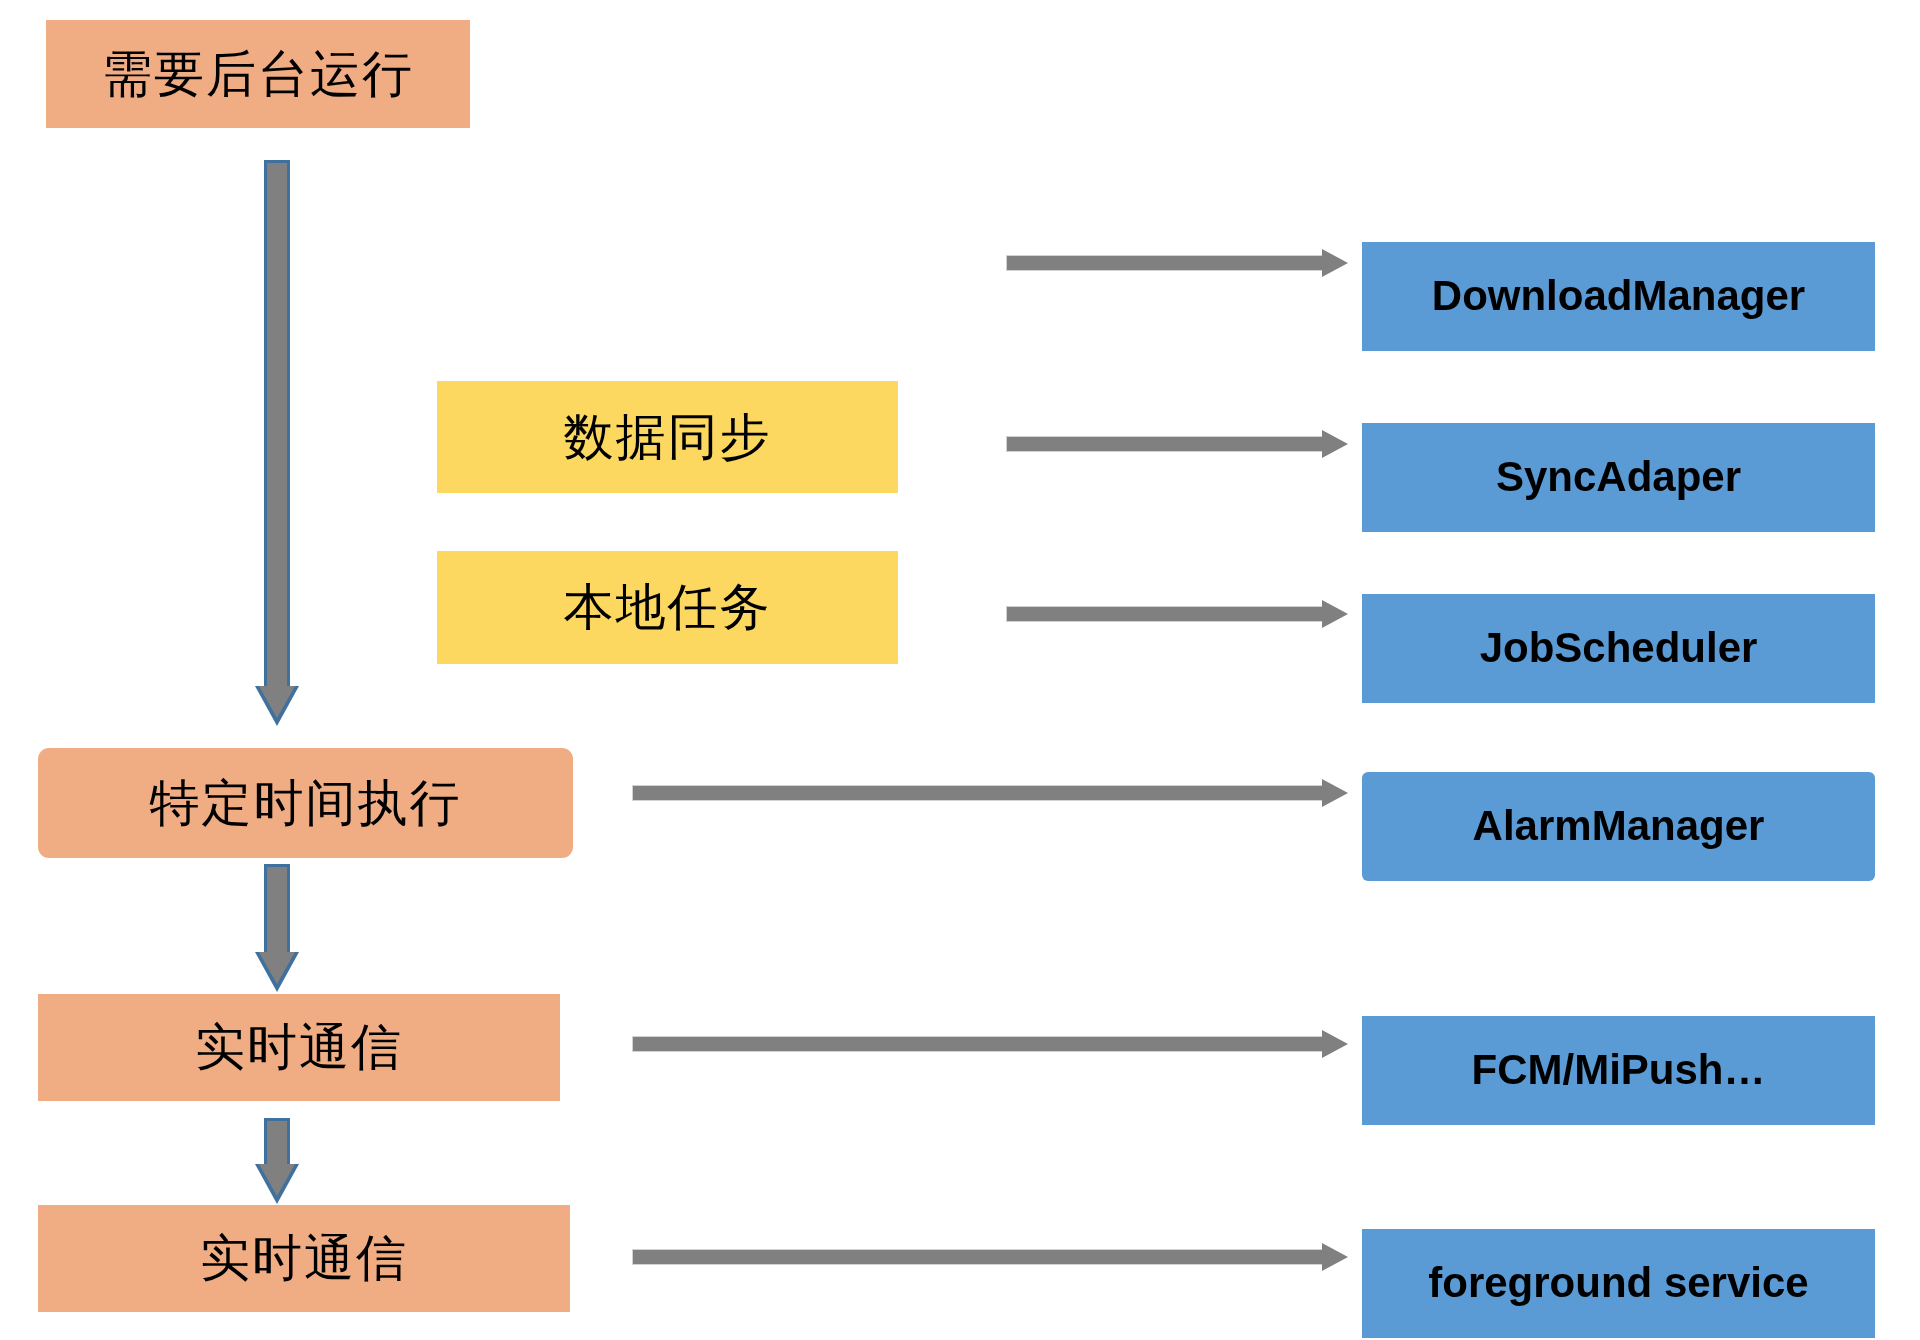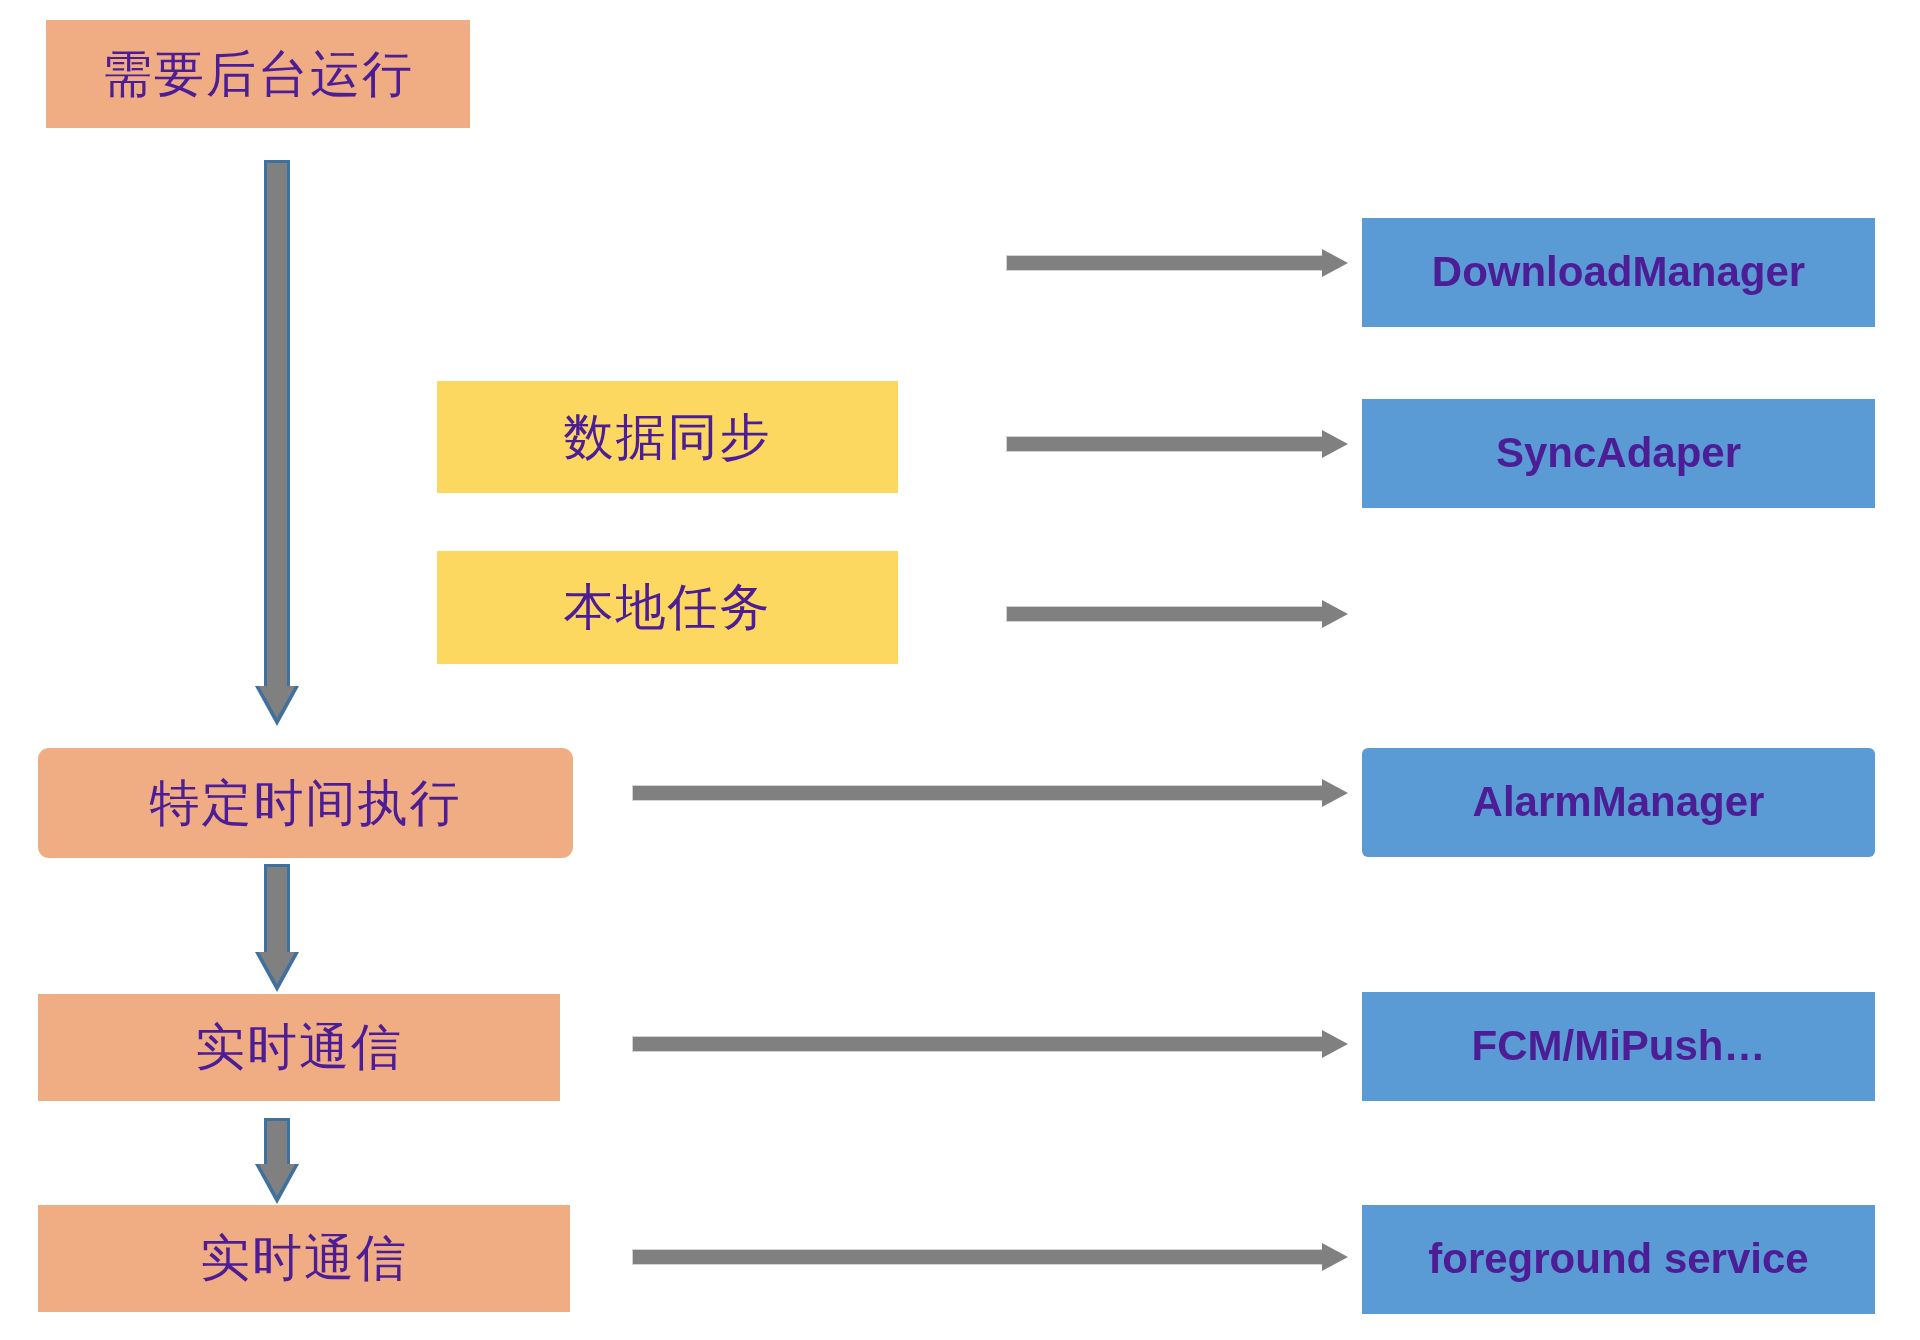--- a/index.html
+++ b/index.html
@@ -14,28 +14,28 @@
     background: #ffffff;
     overflow: hidden;
     font-family: "Liberation Sans", sans-serif;
   }
   .box {
     position: absolute;
     display: flex;
     align-items: center;
     justify-content: center;
     box-sizing: border-box;
-    color: #4c1d95;
+    color: #000000;
     text-align: center;
     line-height: 1.05;
     white-space: nowrap;
   }
   .box.orange  { background: #F0AD84; }
   .box.yellow  { background: #FCD860; }
-  .box.blue    { background: #5B9BD5; }
+  .box.blue    { background: #5B9BD5; margin-top: 24px; }
 
   
   .cn {
     font-family: "Liberation Serif", "DejaVu Serif", serif;
     font-weight: 400;
     font-size: 50px;
     letter-spacing: 2px;
   }
   
   .en {
@@ -120,20 +120,21 @@
 
 
   <div class="box yellow cn" style="left:437px; top:381px; width:461px; height:112px;">数据同步</div>
 
   <div class="box yellow cn" style="left:437px; top:551px; width:461px; height:113px;">本地任务</div>
 
   <div class="box blue en" style="left:1362px; top:218px; width:513px; height:109px;">DownloadManager</div>
 
   <div class="box blue en" style="left:1362px; top:399px; width:513px; height:109px;">SyncAdaper</div>
 
+  <div class="box blue en" style="left:1362px; top:570px; width:513px; height:109px;">JobScheduler</div>
 
   <div class="box blue en" style="left:1362px; top:748px; width:513px; height:109px;border-radius:6px;">AlarmManager</div>
 
   <div class="box blue en" style="left:1362px; top:992px; width:513px; height:109px;">FCM/MiPush…</div>
 
   <div class="box blue en" style="left:1362px; top:1205px; width:513px; height:109px;">foreground service</div>
 
   <div class="harrow" style="left:1006px; top:243px; width:342px;">
     <div class="shaft" style="width:318px;"></div>
     <div class="head" style="left:316px;"></div>

